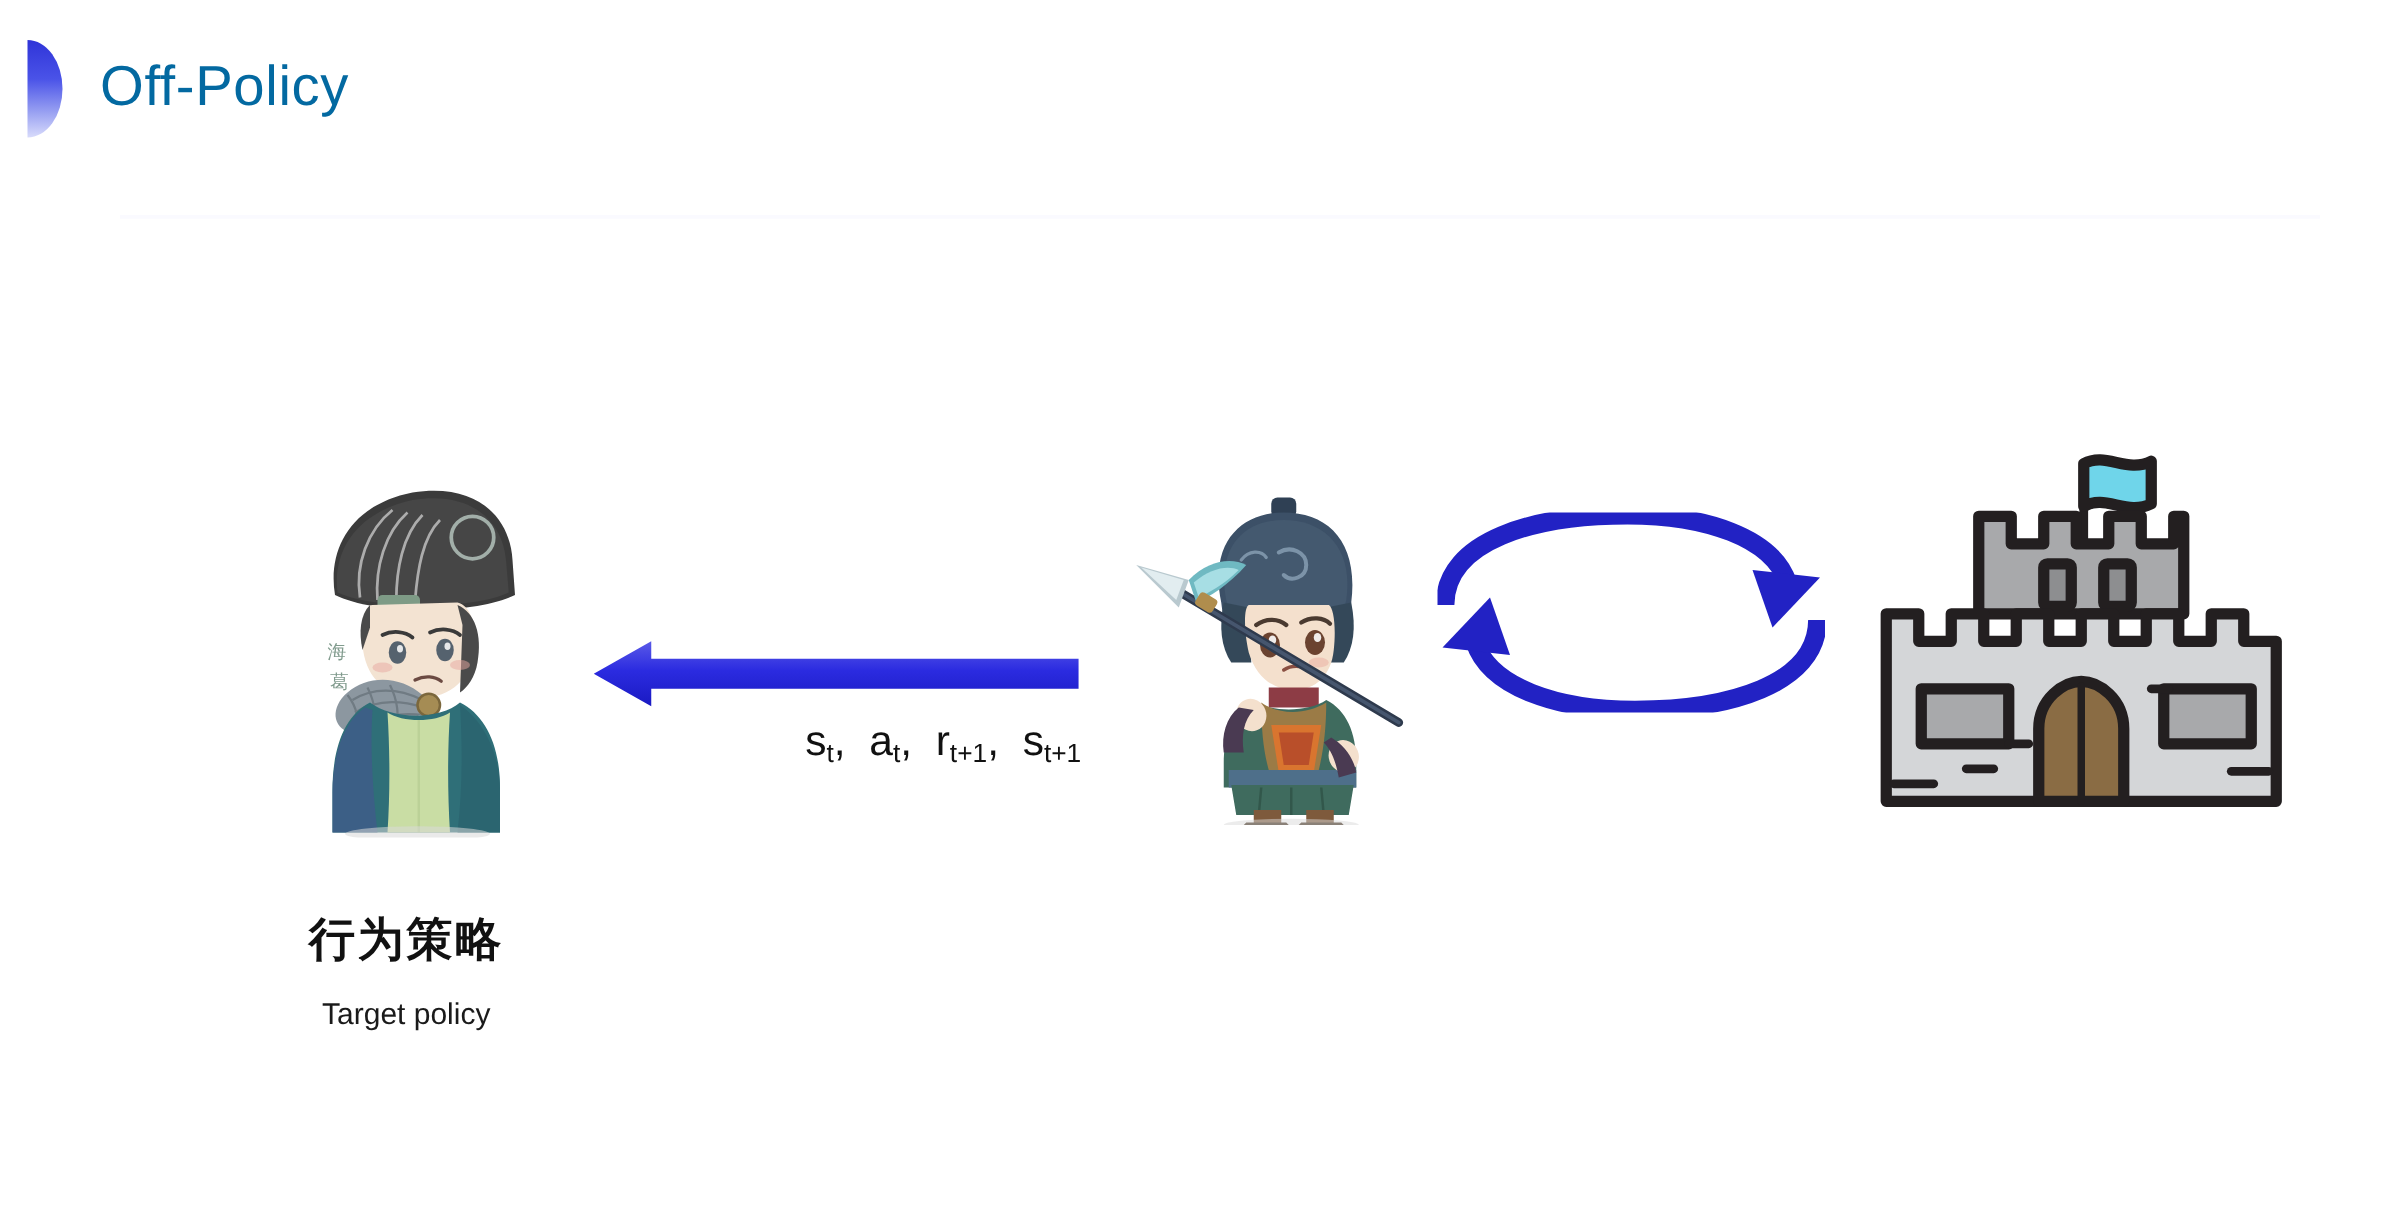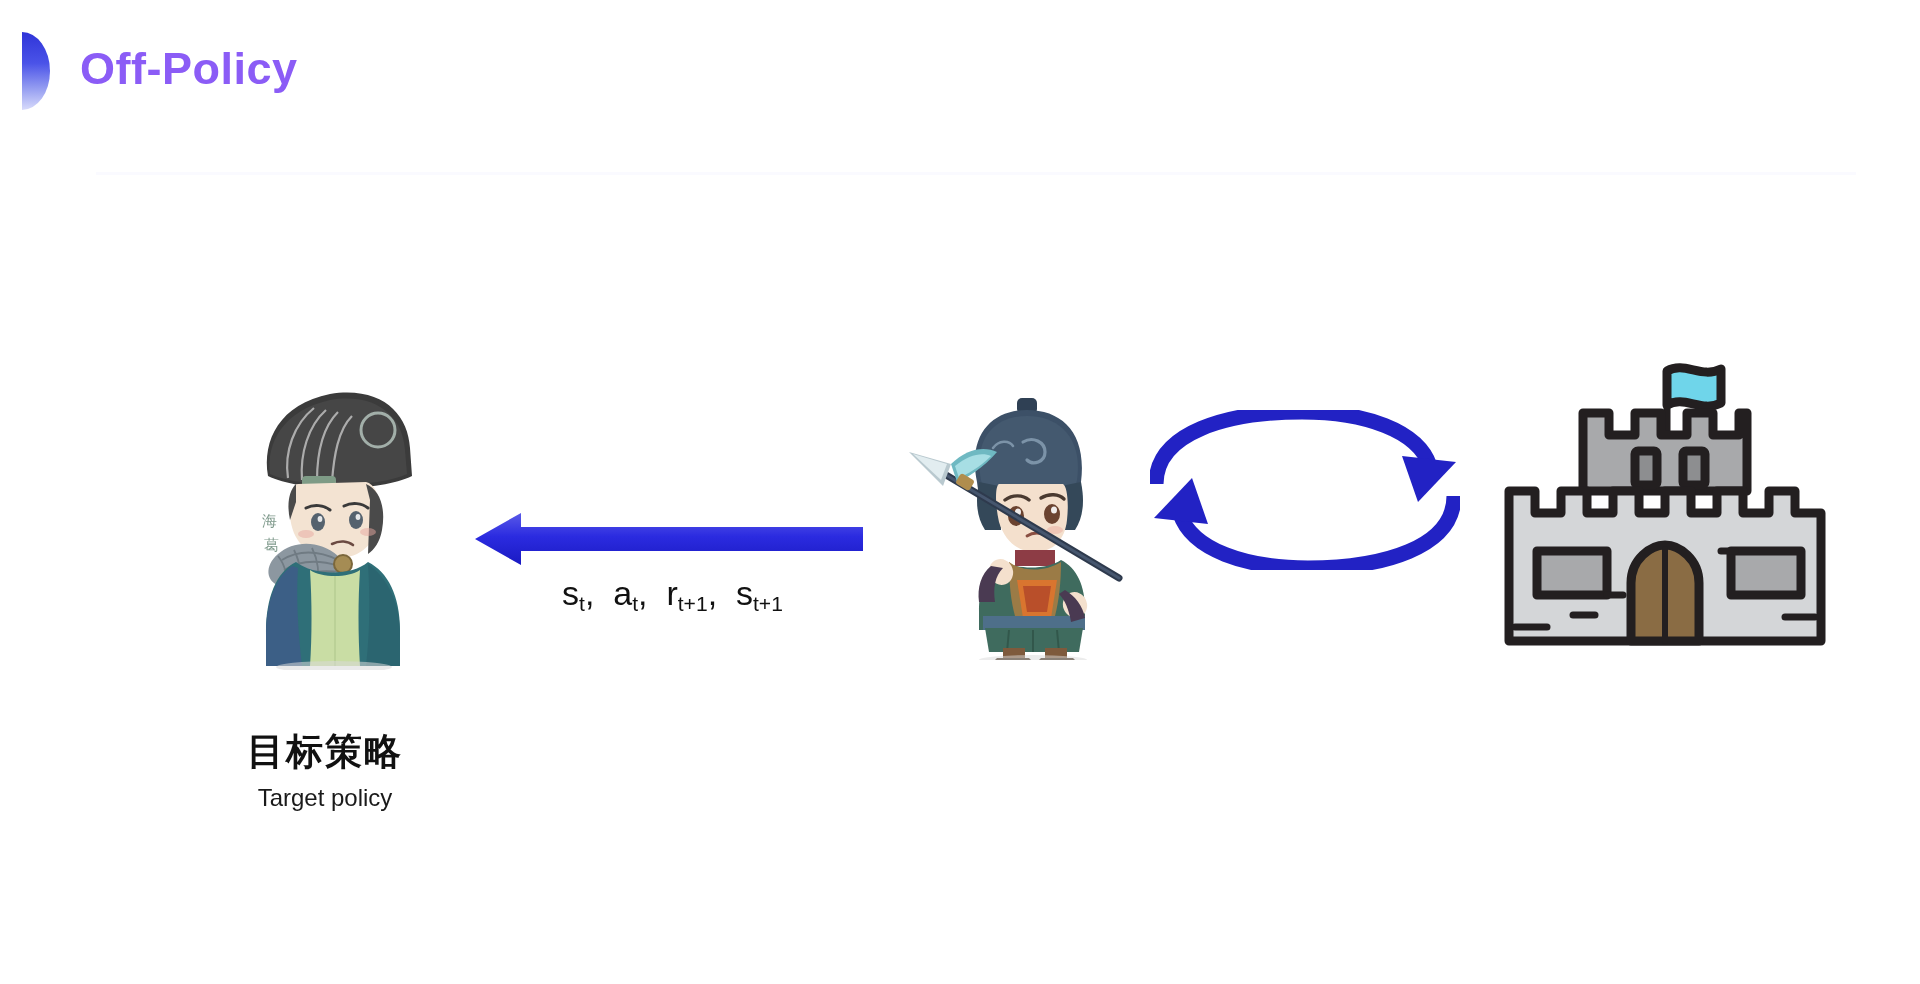--- a/index.html
+++ b/index.html
@@ -17,22 +17,22 @@
   .title-bullet{
     position:absolute;left:22px;top:32px;
     width:28px;height:78px;
     background:linear-gradient(180deg,#2f34d8 0%,#4a53e8 40%,#9ba3f2 75%,#d8dbfb 100%);
     border-top-right-radius:28px 39px;
     border-bottom-right-radius:28px 39px;
   }
   .page-title{
     position:absolute;left:80px;top:44px;
     font-size:45px;line-height:1.1;
-    font-weight:700;
-    color:#8b5cf6;
+    font-weight:400;
+    color:#0369a1;
     letter-spacing:0.5px;
     white-space:nowrap;
   }
   .header-divider{
     position:absolute;left:96px;top:172px;
     width:1760px;height:3px;
     background:#fafaff;
   }
 
   
@@ -46,32 +46,32 @@
   .behavior{left:905px;top:190px;width:240px;height:270px;}
 
   
   .caption{position:absolute;text-align:center;}
   .cap-cn{
     font-size:37px;font-weight:600;color:#111;
     letter-spacing:2px;white-space:nowrap;line-height:1.2;
   }
   .cap-en{
     font-size:24px;font-weight:400;color:#1a1a1a;
-    margin-top:10px;white-space:nowrap;line-height:1.2;
+    margin-top:24px;white-space:nowrap;line-height:1.2;
   }
   .cap-target{left:200px;top:530px;width:250px;}
   .cap-behavior{left:920px;top:532px;width:250px;}
 
   
   .arrow-straight{
     position:absolute;left:475px;top:308px;width:388px;height:62px;
   }
   .arrow-formula{
     position:absolute;left:480px;top:374px;width:385px;
-    text-align:center;
+    text-align:right;
     font-size:34px;color:#111;font-weight:400;
     white-space:nowrap;
   }
   .arrow-formula sub{font-size:0.62em;vertical-align:-0.28em;}
 
   
   .cycle{position:absolute;left:1150px;top:210px;width:310px;height:160px;}
 
   
   .castle{position:absolute;left:1495px;top:155px;width:340px;height:300px;}
@@ -291,19 +291,19 @@
           <line x1="112" y1="240" x2="128" y2="240" stroke-width="7"></line>
           <line x1="226" y1="196" x2="240" y2="196" stroke-width="7"></line>
           <line x1="78" y1="260" x2="100" y2="260" stroke-width="7"></line>
           <line x1="290" y1="262" x2="320" y2="262" stroke-width="7"></line>
           <line x1="20" y1="272" x2="52" y2="272" stroke-width="7"></line>
         </g>
       </svg>
     </div>
 
     <div class="caption cap-target">
-      <div class="cap-cn">目标策略</div>
+      <div class="cap-cn">行为策略</div>
       <div class="cap-en">Target policy</div>
     </div>
 
 
   </div>
 </div>
 
 </body></html>

